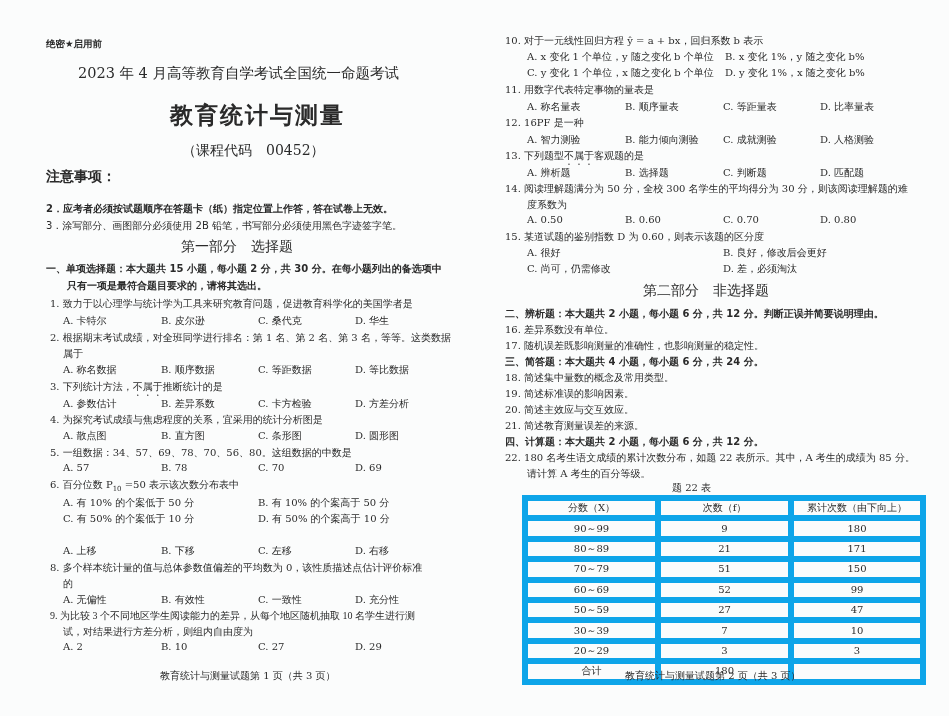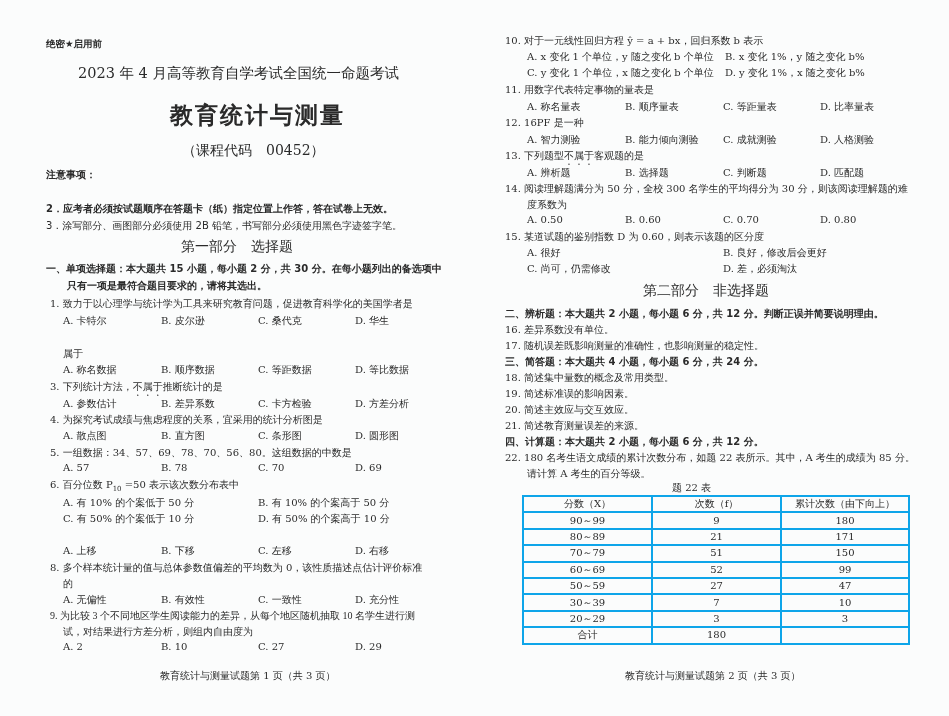--- a/index.html
+++ b/index.html
@@ -7,30 +7,30 @@
        font-family:"DejaVu Serif","Liberation Serif",serif;color:#2a2a2a;}
   .page{position:absolute;top:16px;height:716px;}
   #p1{left:0;width:475px;}
   #p2{left:475px;width:474px;}
   .abs{position:absolute;white-space:nowrap;}
   .sans{font-family:"DejaVu Sans","Liberation Sans",sans-serif;}
   .secret{left:46px;top:22px;font-size:9.5px;font-weight:bold;}
   .exam-title{left:78px;top:48px;font-size:14.5px;}
   .subject{left:170px;top:84px;font-size:23px;font-weight:bold;letter-spacing:2px;}
   .code{left:182px;top:126px;font-size:14px;}
-  .notes-h{left:46px;top:152px;font-size:10px;font-weight:bold;}
+  .notes-h{left:46px;top:152px;font-size:14px;font-weight:bold;}
   .note{left:46px;font-size:10px;}
   .part-title{font-size:14px;}
   .sec{font-size:10px;font-weight:bold;}
   .q{font-size:10px;}
   .opt{font-size:10px;}
   .footer{font-size:10px;}
   table.freq{position:absolute;left:47px;top:479px;border-collapse:collapse;
      font-size:10px;border:1.5px solid #333;}
-  table.freq td{border:2px solid #0ea5e9;height:14.4px;padding:0;text-align:center;line-height:14px;}
+  table.freq td{border:6px solid #0ea5e9;height:14.4px;padding:0;text-align:center;line-height:14px;}
   table.freq td.c1{width:127px;}
   table.freq td.c2{width:127px;}
   table.freq td.c3{width:126px;}
   .dot{text-emphasis:dot;-webkit-text-emphasis:dot;text-emphasis-position:under;-webkit-text-emphasis-position:under;}
   sub{font-size:7px;}
 </style>
 </head>
 <body>
 
 <div id="p1" class="page">
@@ -46,20 +46,21 @@
   <div class="abs part-title sans" style="left:181px;top:222px;">第一部分　选择题</div>
   <div class="abs sec sans" style="left:46px;top:246px;">一、单项选择题：本大题共 15 小题，每小题 2 分，共 30 分。在每小题列出的备选项中</div>
   <div class="abs sec sans" style="left:67px;top:263px;text-align:center;">只有一项是最符合题目要求的，请将其选出。</div>
 
   <div class="abs q" style="left:50px;top:281px;">1. 致力于以心理学与统计学为工具来研究教育问题，促进教育科学化的美国学者是</div>
   <div class="abs opt" style="left:63px;top:298px;">A. 卡特尔</div>
   <div class="abs opt" style="left:161px;top:298px;">B. 皮尔逊</div>
   <div class="abs opt" style="left:258px;top:298px;">C. 桑代克</div>
   <div class="abs opt" style="left:355px;top:298px;">D. 华生</div>
 
+  <div class="abs q" style="left:50px;top:315px;">2. 根据期末考试成绩，对全班同学进行排名：第 1 名、第 2 名、第 3 名，等等。这类数据</div>
   <div class="abs q" style="left:63px;top:331px;">属于</div>
   <div class="abs opt" style="left:63px;top:347px;">A. 称名数据</div>
   <div class="abs opt" style="left:161px;top:347px;">B. 顺序数据</div>
   <div class="abs opt" style="left:258px;top:347px;">C. 等距数据</div>
   <div class="abs opt" style="left:355px;top:347px;">D. 等比数据</div>
 
   <div class="abs q" style="left:50px;top:364px;"><span>3. 下列统计方法，</span><span class="dot">不属于</span><span>推断统计的是</span></div>
   <div class="abs opt" style="left:63px;top:381px;">A. 参数估计</div>
   <div class="abs opt" style="left:161px;top:381px;">B. 差异系数</div>
   <div class="abs opt" style="left:258px;top:381px;">C. 卡方检验</div>

